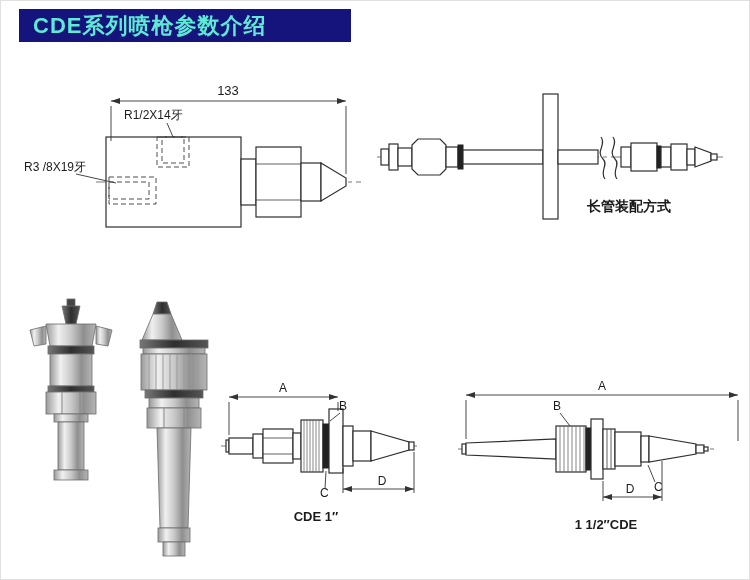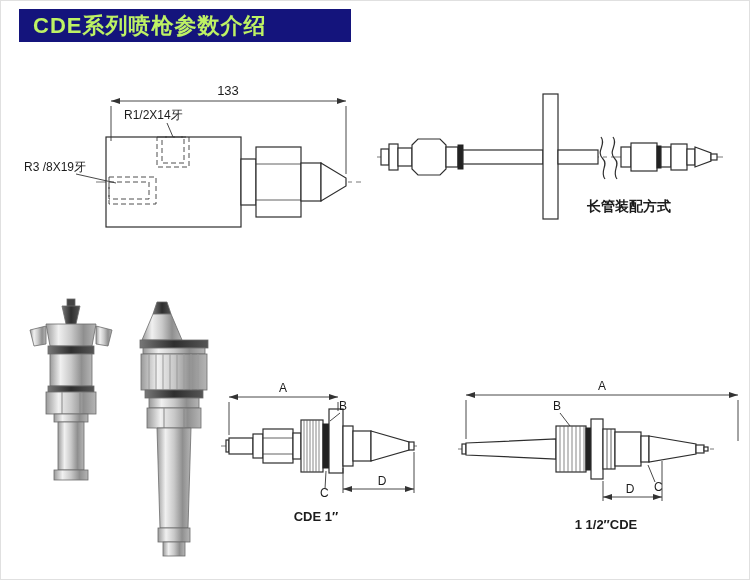--- a/index.html
+++ b/index.html
@@ -6,21 +6,21 @@
   .page{
     position:relative;width:750px;height:580px;background:#ffffff;
     border:1px solid #e0e0e0;box-sizing:border-box;overflow:hidden;
     font-family:"Liberation Sans", sans-serif;
   }
   .banner{
     position:absolute;left:18px;top:8px;width:332px;height:33px;
     background:#14147c;display:flex;align-items:center;
   }
   .banner-text{
-    color:#bef264;font-size:22px;font-weight:bold;padding-left:14px;
+    color:#5eead4;font-size:22px;font-weight:bold;padding-left:14px;
     letter-spacing:1px;white-space:nowrap;
   }
   svg{position:absolute;overflow:visible;}
   svg text{font-family:"Liberation Sans", sans-serif;fill:#1c1c1c;}
   .ln{stroke:#2e2e2e;stroke-width:1.2;fill:#ffffff;}
   .lnf{stroke:#2e2e2e;stroke-width:1.2;fill:none;}
   .thin{stroke:#3a3a3a;stroke-width:0.8;fill:none;}
   .dim{stroke:#333333;stroke-width:0.9;fill:none;}
   .arr{fill:#333333;stroke:none;}
   .dash{stroke:#3a3a3a;stroke-width:0.9;fill:none;stroke-dasharray:5 3;}

